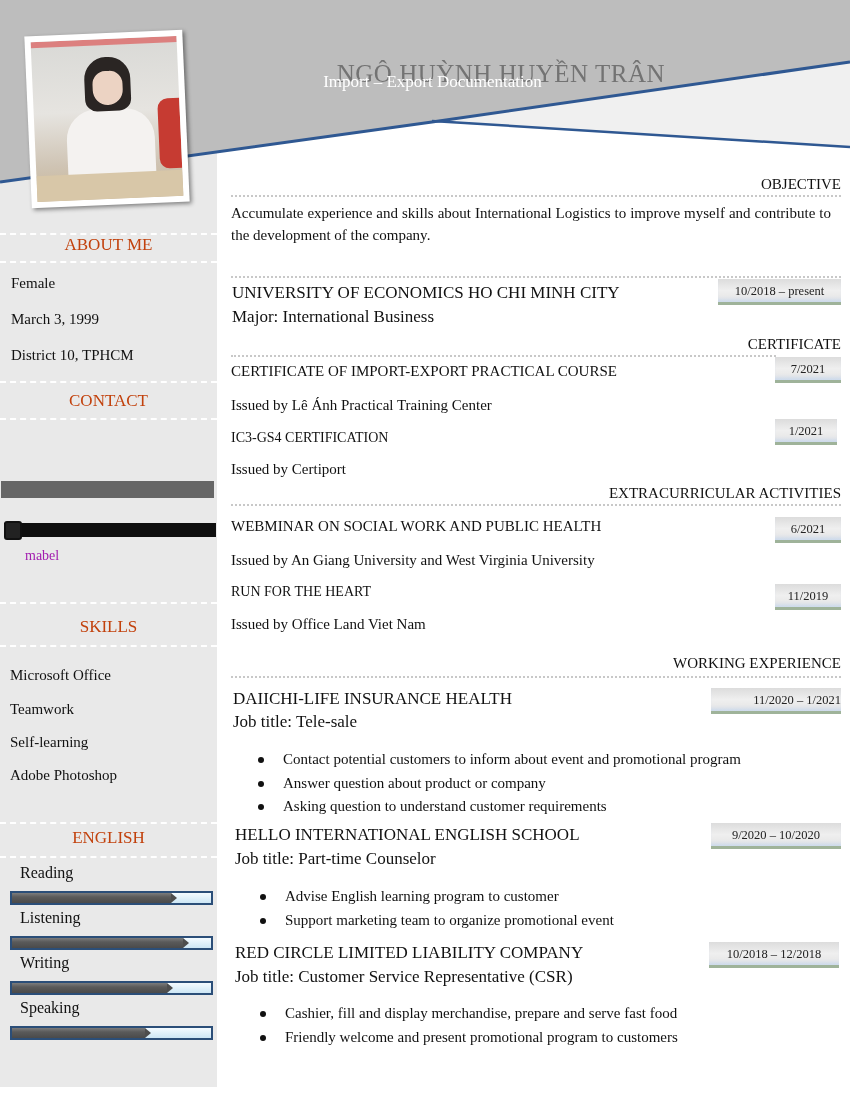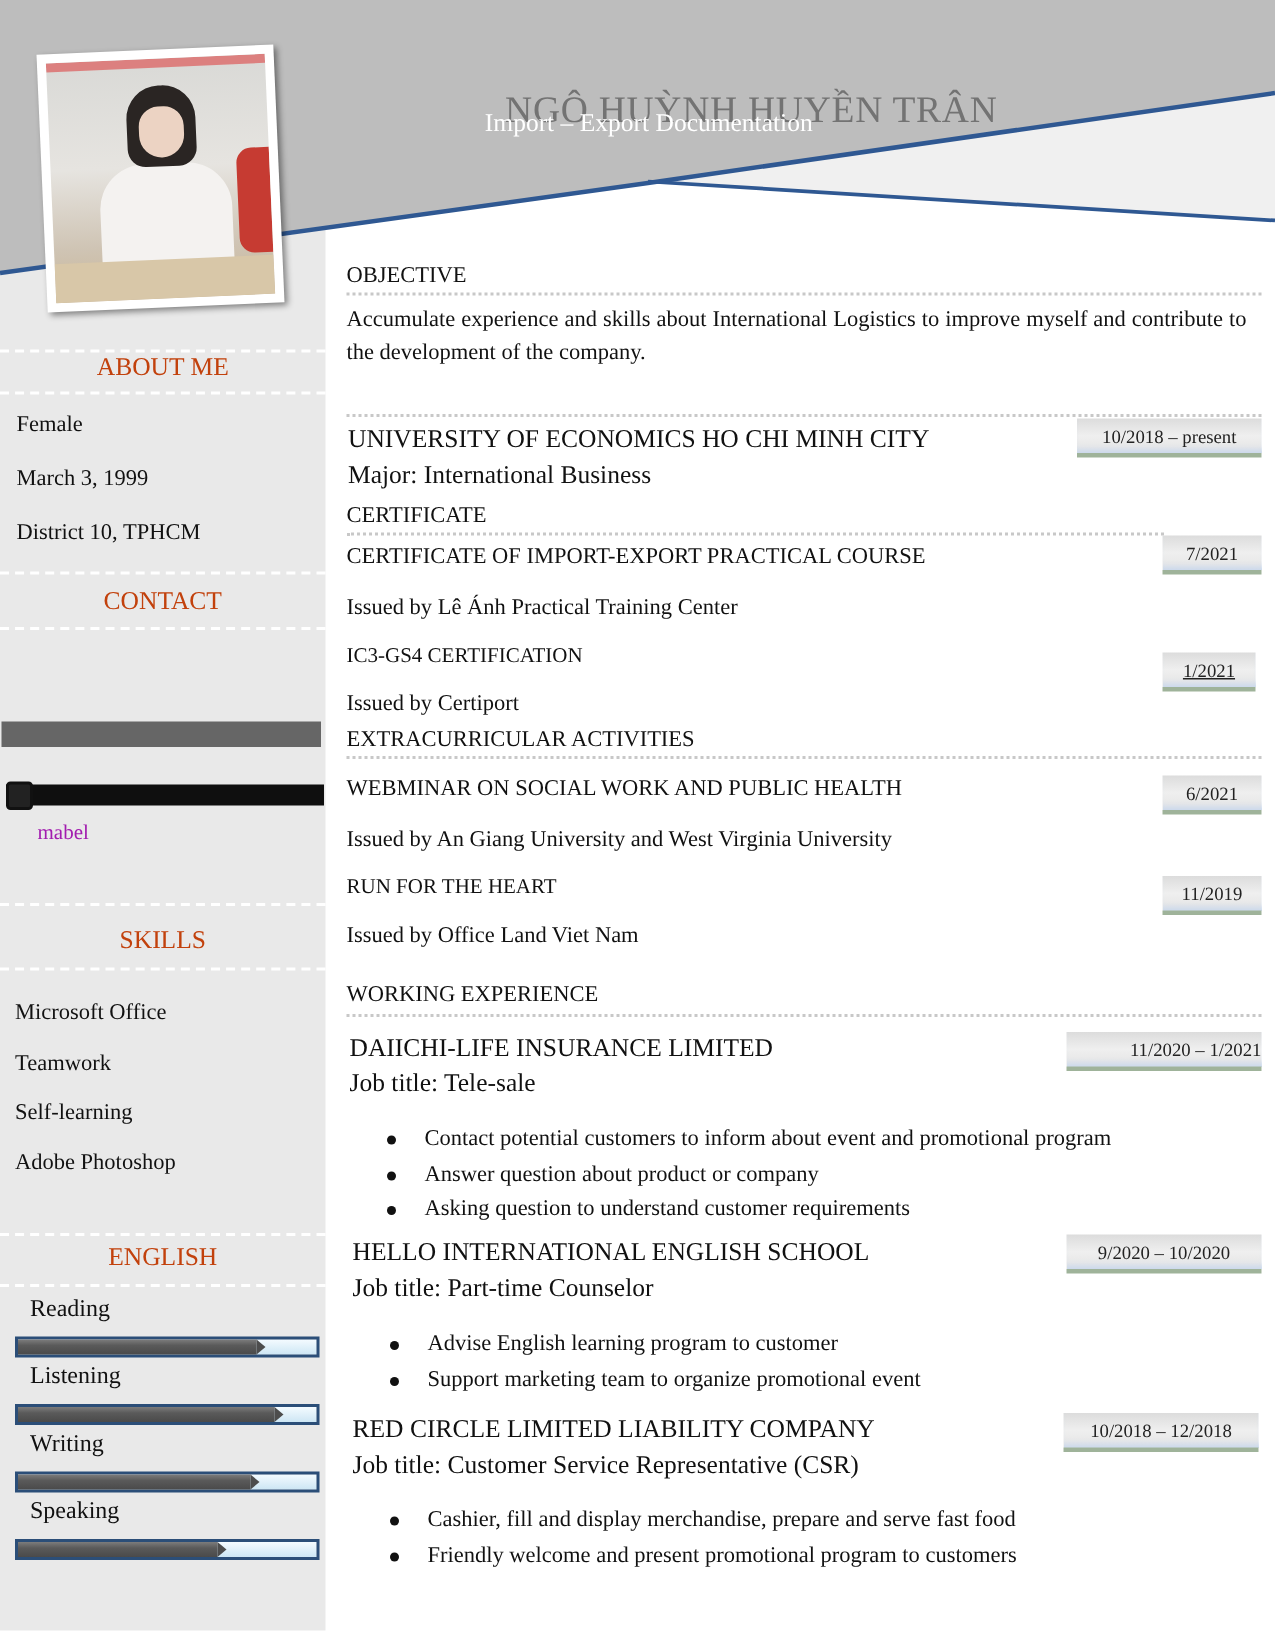--- a/index.html
+++ b/index.html
@@ -42,21 +42,21 @@
   .contact-name { position: absolute; left: 25px; top: 548px; font-size: 14px; color: #a21caf; }
 
   
   .lang-label { position: absolute; left: 20px; font-size: 16px; color: #111; }
   .bar { position: absolute; left: 10px; width: 203px; height: 14px; border: 2px solid #2b4e78; background: linear-gradient(180deg, #f4fbff 0%, #cde6f4 100%); }
   .bar-fill { position: absolute; left: 0; top: 0; height: 100%; background: linear-gradient(180deg, #7c7c7c 0%, #5a5a5a 40%, #4a4a4a 100%); }
   .bar-fill::after { content: ""; position: absolute; right: -6px; top: 0; width: 0; height: 0;
            border-top: 5px solid transparent; border-bottom: 5px solid transparent; border-left: 6px solid #4d4d4d; }
 
   
-  .sec-head { position: absolute; left: 231px; width: 610px; text-align: left; font-size: 15px; color: #111; }
+  .sec-head { position: absolute; left: 231px; width: 610px; text-align: right; font-size: 15px; color: #111; }
   .dotline { position: absolute; left: 231px; width: 610px; height: 0; border-top: 2px dotted #c8c8c8; }
   .text { position: absolute; font-size: 15px; color: #111; }
   .big { font-size: 17px; }
   .small-caps { font-size: 14px; }
   .objective { position: absolute; left: 231px; top: 202px; width: 600px; font-size: 15px; line-height: 22px; text-align: justify; }
 
   .date-badge { position: absolute; height: 26px; text-align: center; font-size: 12.5px; line-height: 25px; color: #222;
            background: linear-gradient(180deg, #dcdcdc 0%, #efefef 50%, #e4e4e4 100%);
            border-bottom: 3px solid #9fb39a; box-shadow: inset 0 -5px 4px -3px #c8d8ee; }
 
@@ -148,36 +148,36 @@
   <div class="text big" style="left:232px;top:283px;">UNIVERSITY OF ECONOMICS HO CHI MINH CITY</div>
   <div class="text big" style="left:232px;top:307px;">Major: International Business</div>
   <div class="date-badge" style="left:718px;top:279px;width:123px;">10/2018 – present</div>
 
   <div class="sec-head" style="top:336px;">CERTIFICATE</div>
   <div class="dotline" style="top:355px;width:545px;"></div>
   <div class="text" style="left:231px;top:363px;">CERTIFICATE OF IMPORT-EXPORT PRACTICAL COURSE</div>
   <div class="date-badge" style="left:775px;top:357px;width:66px;">7/2021</div>
   <div class="text" style="left:231px;top:397px;">Issued by Lê Ánh Practical Training Center</div>
   <div class="text small-caps" style="left:231px;top:430px;">IC3-GS4 CERTIFICATION</div>
-  <div class="date-badge" style="left:775px;top:435px;width:62px;text-decoration:underline;">1/2021</div>
+  <div class="date-badge" style="left:775px;top:419px;width:62px;">1/2021</div>
   <div class="text" style="left:231px;top:461px;">Issued by Certiport</div>
 
   <div class="sec-head" style="top:485px;">EXTRACURRICULAR ACTIVITIES</div>
   <div class="dotline" style="top:504px;"></div>
   <div class="text" style="left:231px;top:518px;">WEBMINAR ON SOCIAL WORK AND PUBLIC HEALTH</div>
   <div class="date-badge" style="left:775px;top:517px;width:66px;">6/2021</div>
   <div class="text" style="left:231px;top:552px;">Issued by An Giang University and West Virginia University</div>
   <div class="text small-caps" style="left:231px;top:584px;">RUN FOR THE HEART</div>
   <div class="date-badge" style="left:775px;top:584px;width:66px;">11/2019</div>
   <div class="text" style="left:231px;top:616px;">Issued by Office Land Viet Nam</div>
 
   <div class="sec-head" style="top:655px;">WORKING EXPERIENCE</div>
   <div class="dotline" style="top:676px;"></div>
 
-  <div class="text big" style="left:233px;top:689px;">DAIICHI-LIFE INSURANCE LIMITED</div>
+  <div class="text big" style="left:233px;top:689px;">DAIICHI-LIFE INSURANCE HEALTH</div>
   <div class="text big" style="left:233px;top:712px;">Job title: Tele-sale</div>
   <div class="date-badge" style="left:711px;top:688px;width:130px;text-align:right;">11/2020 – 1/2021</div>
   <ul class="bullets" style="left:253px;top:748px;">
     <li>Contact potential customers to inform about event and promotional program</li>
     <li>Answer question about product or company</li>
     <li>Asking question to understand customer requirements</li>
   </ul>
 
   <div class="text big" style="left:235px;top:825px;">HELLO INTERNATIONAL ENGLISH SCHOOL</div>
   <div class="text big" style="left:235px;top:849px;">Job title: Part-time Counselor</div>

